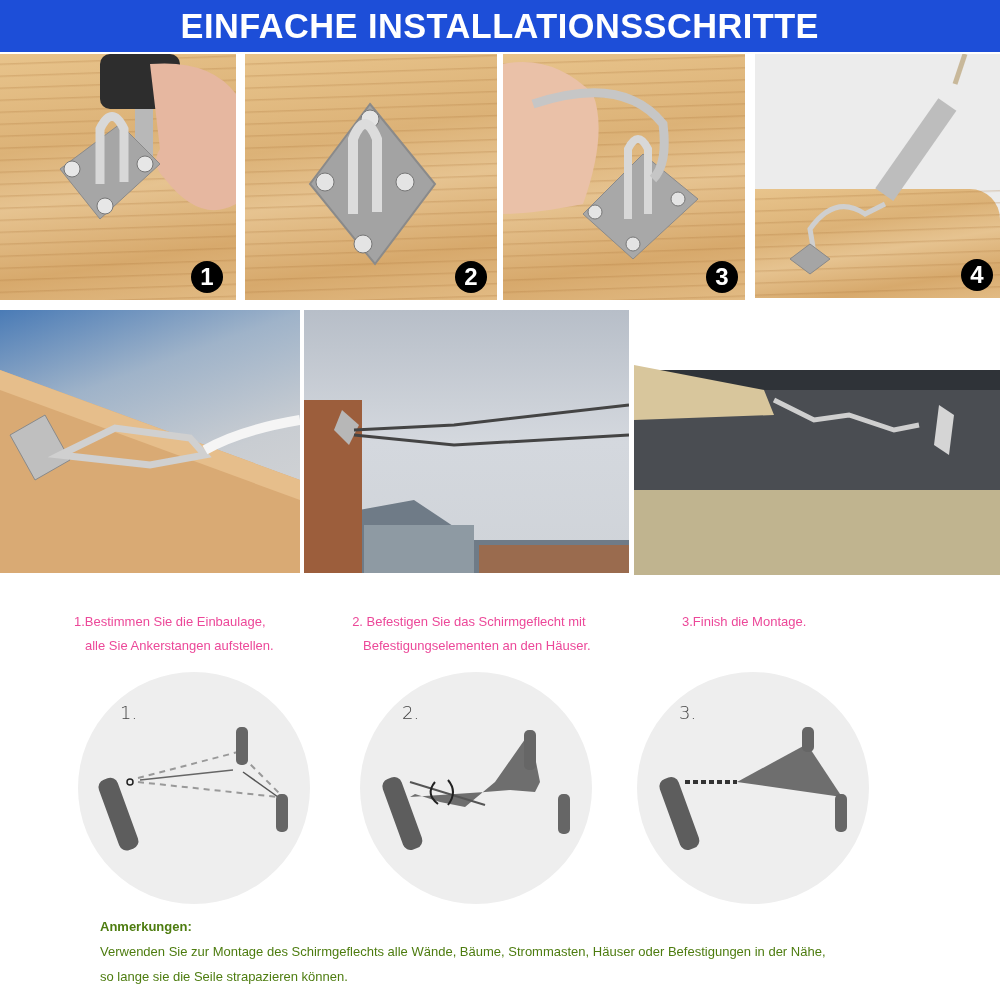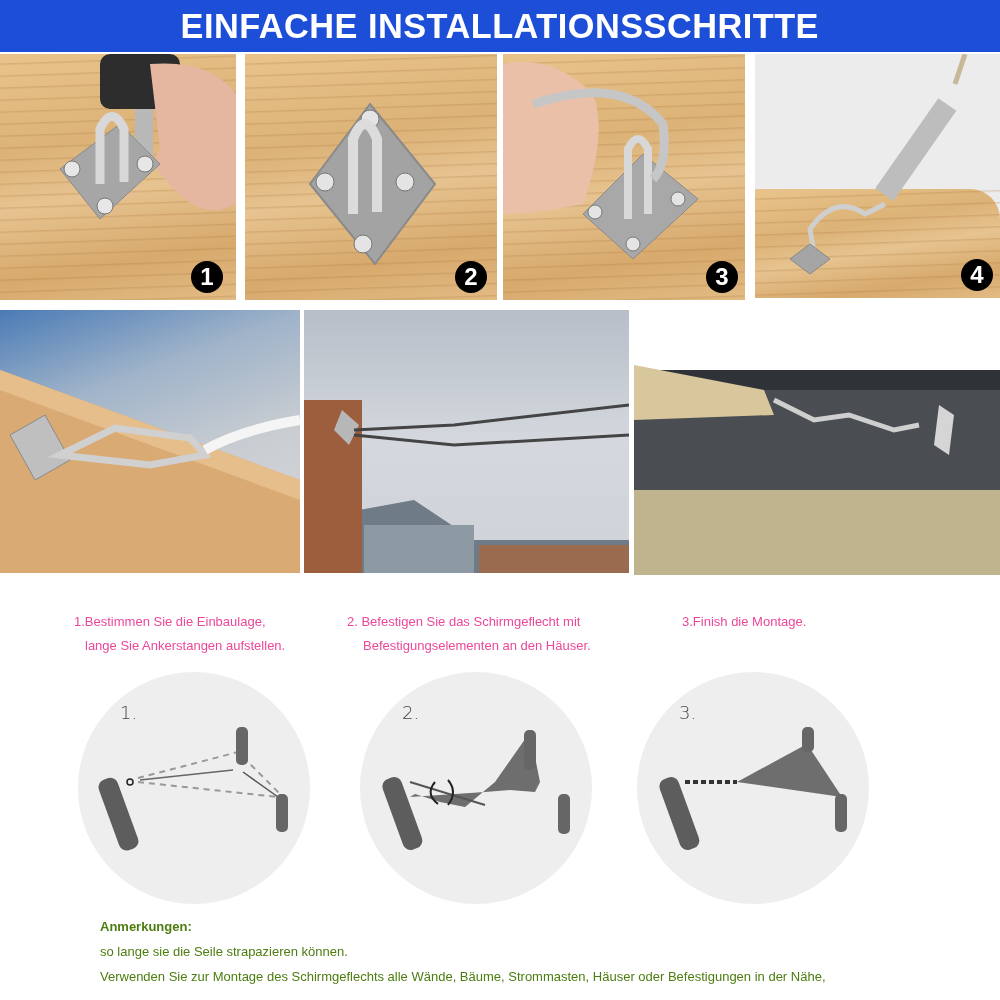--- a/index.html
+++ b/index.html
@@ -108,23 +108,23 @@
     <rect x="0" y="60" width="366" height="20" fill="#2f3338"></rect>
     <rect x="0" y="180" width="366" height="85" fill="#c0b48f"></rect>
     <polygon points="0,55 130,80 140,105 0,110" fill="#d8c69c"></polygon>
     <path d="M140 90 L180 110 L215 105 L260 120 L285 115" stroke="#cfcfcf" stroke-width="5" fill="none"></path>
     <polygon points="305,95 320,105 315,145 300,135" fill="#d5d5d5"></polygon>
   </svg>
 </div>
 
 <div class="instr" style="left:74px;top:610px;">
   <div>1.Bestimmen Sie die Einbaulage,</div>
-  <div style="padding-left:11px;">lange Sie Ankerstangen aufstellen.</div>
+  <div style="padding-left:11px;">alle Sie Ankerstangen aufstellen.</div>
 </div>
-<div class="instr" style="left:347px;top:610px;">
+<div class="instr" style="left:347px;top:610px;text-align:center;">
   <div>2. Befestigen Sie das Schirmgeflecht mit</div>
   <div style="padding-left:16px;">Befestigungselementen an den Häuser.</div>
 </div>
 <div class="instr" style="left:682px;top:610px;">
   <div>3.Finish die Montage.</div>
 </div>
 
 <div class="circle" style="left:78px;top:672px;">
   <span class="num">1.</span>
   <svg width="232" height="232" style="position:absolute;left:0;top:0">
@@ -165,15 +165,15 @@
     <g transform="rotate(-20 45 140)">
         <rect x="32" y="103" width="20" height="75" rx="8" fill="#5d5d5d"></rect>
       </g>
     <rect x="165" y="55" width="12" height="25" rx="5" fill="#666"></rect>
     <rect x="198" y="122" width="12" height="38" rx="5" fill="#666"></rect>
   </svg>
 </div>
 
 <div class="notes">
   <div class="title">Anmerkungen:</div>
+  <div>Verwenden Sie zur Montage des Schirmgeflechts alle Wände, Bäume, Strommasten, Häuser oder Befestigungen in der Nähe,</div>
   <div>so lange sie die Seile strapazieren können.</div>
-  <div>Verwenden Sie zur Montage des Schirmgeflechts alle Wände, Bäume, Strommasten, Häuser oder Befestigungen in der Nähe,</div>
 </div>
 
 </body></html>

